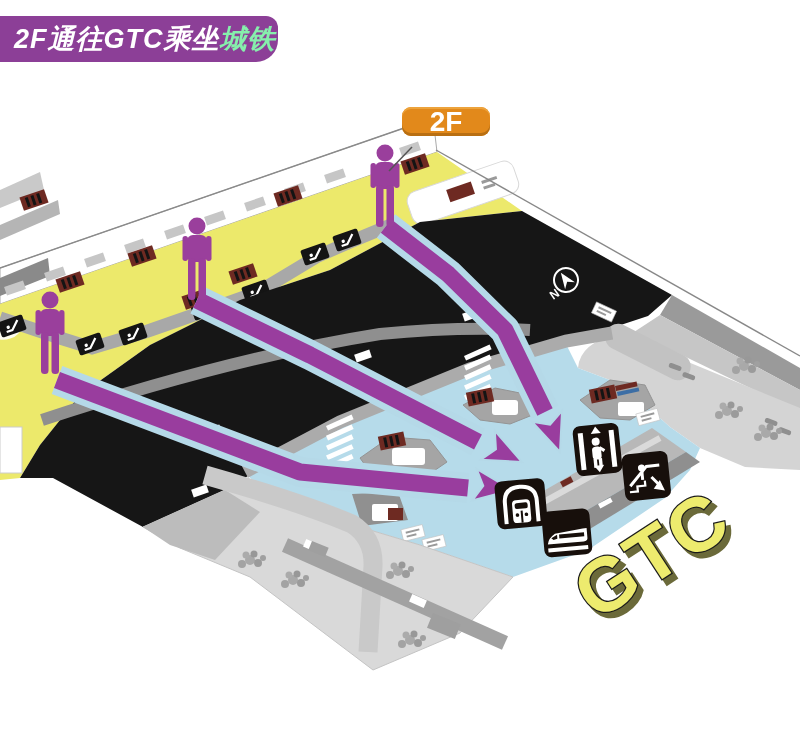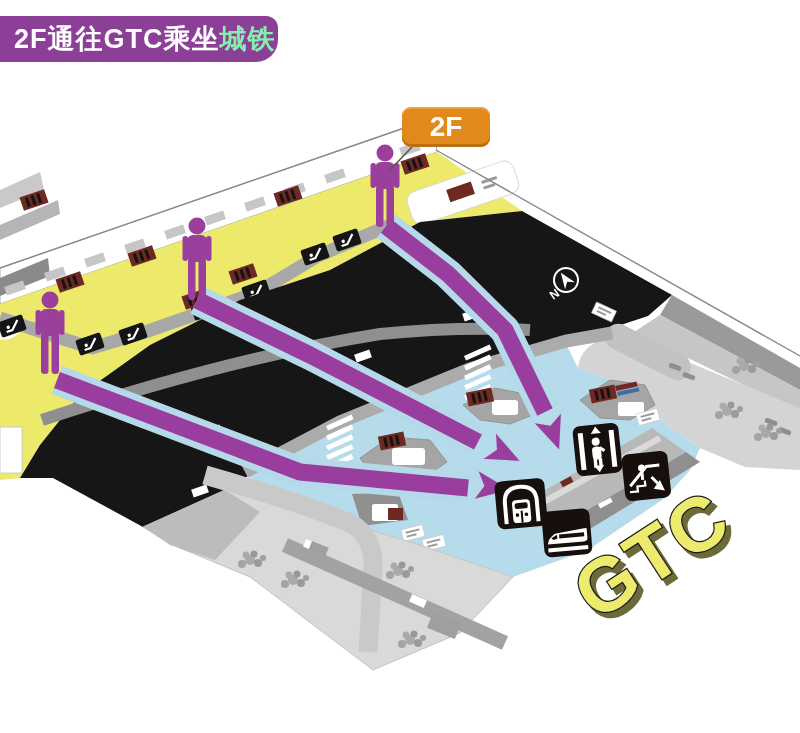--- a/index.html
+++ b/index.html
@@ -1,23 +1,23 @@
 <!DOCTYPE html>
 <html><head>
 <meta charset="utf-8">
 <style>
   html,body{margin:0;padding:0;background:#ffffff;}
   .stage{position:relative;width:800px;height:733px;background:#ffffff;overflow:hidden;
          font-family:"Liberation Sans","DejaVu Sans",sans-serif;}
   .banner{position:absolute;left:0;top:16px;width:278px;height:46px;background:#8C3F97;
           border-radius:0 12px 22px 0;display:flex;align-items:center;padding-left:14px;
-          box-sizing:border-box;font-size:27px;font-weight:bold;letter-spacing:1px;}
+          box-sizing:border-box;font-size:27px;font-weight:bold;letter-spacing:1px;font-style:italic;}
   .banner .t-main{color:#ffffff;}
   .banner .t-hi{color:#86efac;}
-  .floor-badge{position:absolute;left:402px;top:107px;width:88px;height:40px;background:#E2891B;
+  .floor-badge{position:absolute;left:402px;top:107px;width:88px;height:29px;background:#E2891B;
           border-radius:9px;box-shadow:inset 0 -3px 0 #b96f12, inset 0 2px 0 #eda33c;
           display:flex;align-items:center;justify-content:center;
           color:#ffffff;font-size:28px;font-weight:bold;}
   svg{position:absolute;left:0;top:0;}
 </style>
 </head>
 <body>
 
 <div class="stage">
 

